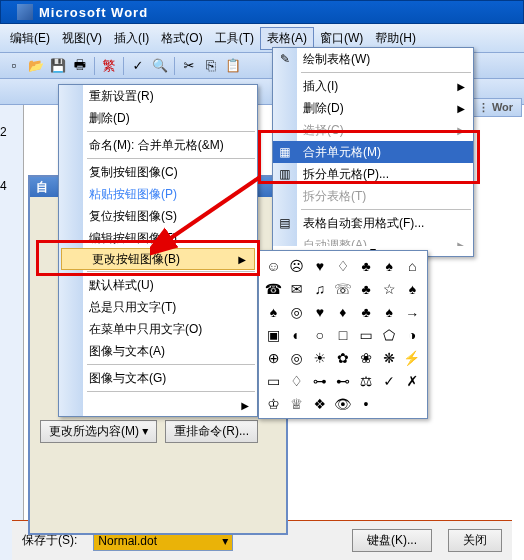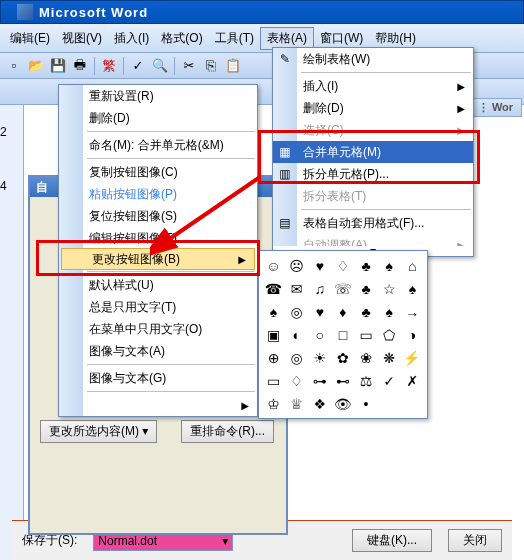--- a/index.html
+++ b/index.html
@@ -41,25 +41,25 @@
   .dm-sep { height: 1px; background: #c0c0c0; margin: 2px 2px 2px 28px; }
   .dm-arrow { margin-left: auto; font-size: 10px; }
   .dm-chevron { position: absolute; bottom: 0; left: 0; right: 0; height: 10px; display: flex; align-items: center; justify-content: center; background: #fff; }
   
   
   .icon-picker { position: absolute; left: 258px; top: 250px; width: 170px; background: #fff; border: 1px solid #6b8ab7; box-shadow: 2px 2px 4px rgba(0,0,0,0.3); z-index: 20; padding: 4px; }
   .icon-grid { display: grid; grid-template-columns: repeat(7, 1fr); gap: 2px; }
   .icon-cell { width: 21px; height: 21px; display: flex; align-items: center; justify-content: center; font-size: 14px; cursor: default; }
   
   
-  .bottom-buttons { position: absolute; left: 40px; top: 420px; display: flex; gap: 24px; z-index: 5; }
+  .bottom-buttons { position: absolute; left: 40px; top: 420px; display: flex; gap: 8px; z-index: 5; }
   .btn-small { background: linear-gradient(to bottom, #f5f5f5, #e0e0e0); border: 1px solid #888; padding: 2px 8px; font-size: 12px; }
   
   .dialog-bottom { position: absolute; left: 12px; bottom: 0px; right: 12px; height: 40px; background: #f0f0f0; border-top: 1px solid #c2410c; display: flex; align-items: center; padding: 0 10px; gap: 16px; }
-  .combo { background: #ec4899; border: 1px solid #7a97c4; padding: 2px 4px; font-size: 12px; flex: 0 0 140px; display: flex; justify-content: space-between; }
+  .combo { background: #eab308; border: 1px solid #7a97c4; padding: 2px 4px; font-size: 12px; flex: 0 0 140px; display: flex; justify-content: space-between; }
   .btn { background: linear-gradient(to bottom, #f5f5f5, #e0e0e0); border: 1px solid #888; padding: 2px 14px; font-size: 12px; }
   
   
   .red-box { position: absolute; border: 3px solid #e30000; pointer-events: none; z-index: 30; }
   .red-box1 { left: 36px; top: 240px; width: 224px; height: 36px; }
   .red-box2 { left: 258px; top: 130px; width: 222px; height: 54px; }
   
   
   .red-arrow { position: absolute; left: 150px; top: 172px; z-index: 29; pointer-events: none; }
   

